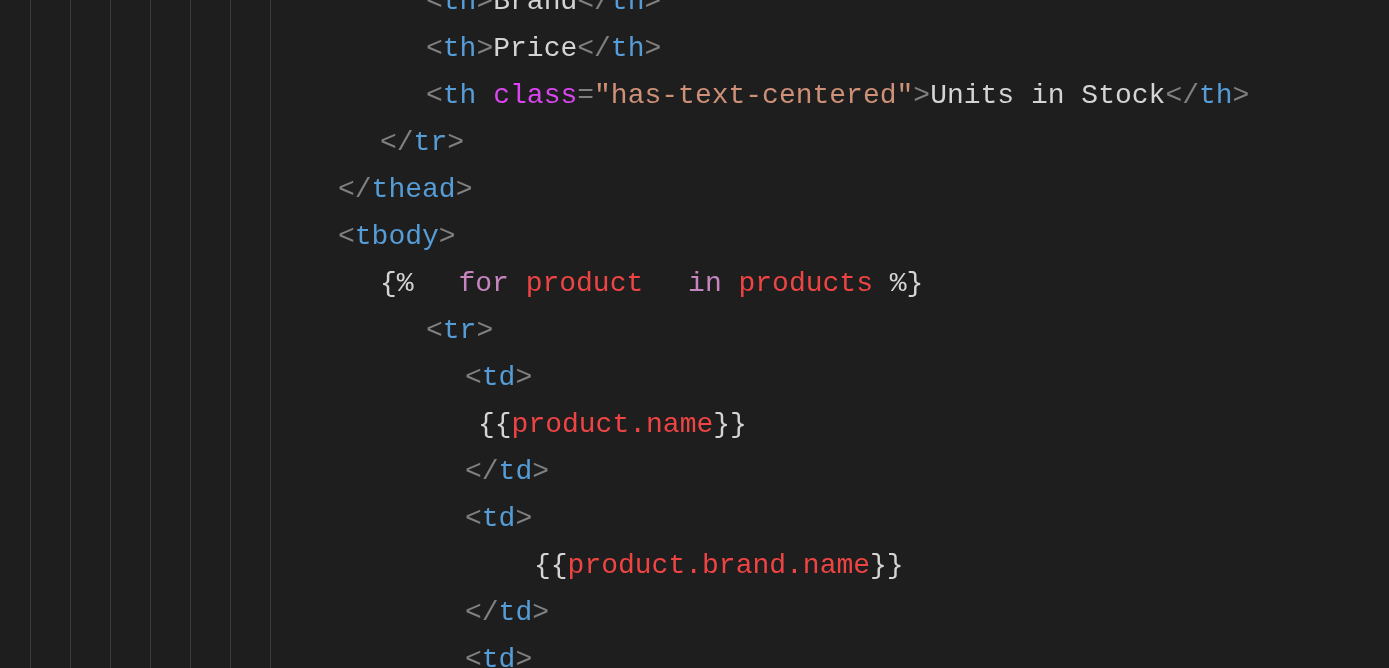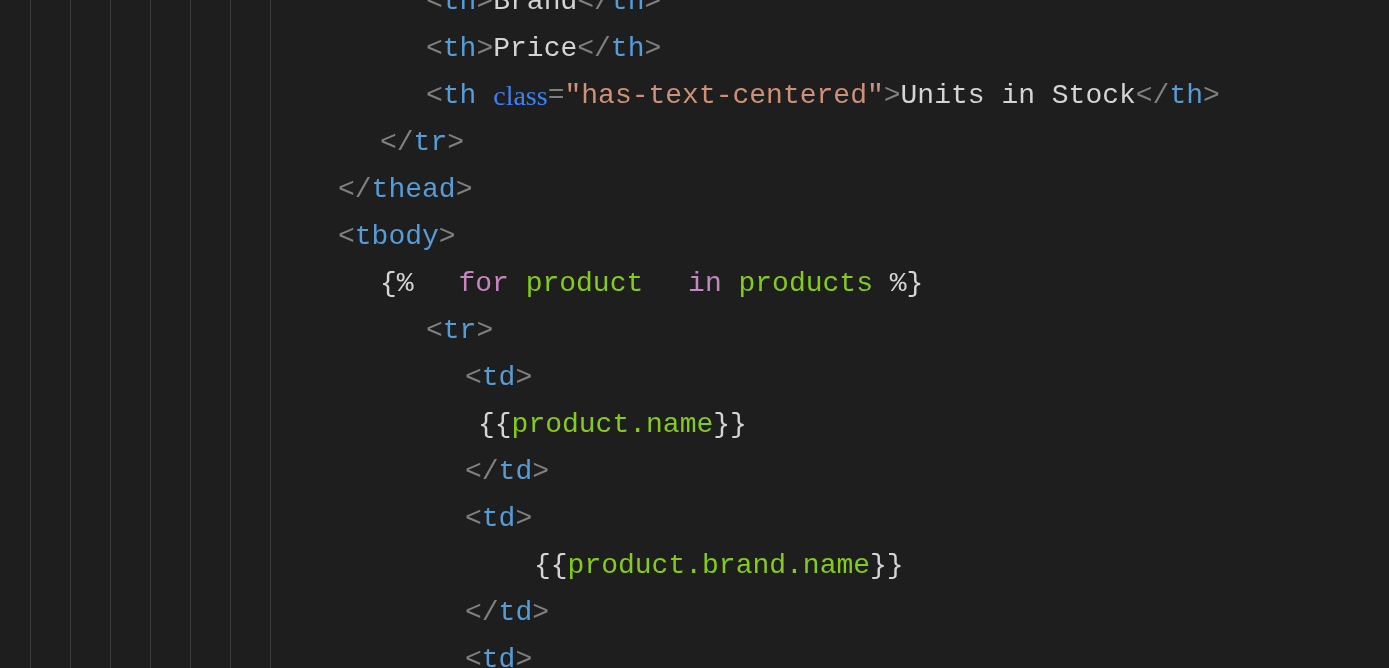--- a/index.html
+++ b/index.html
@@ -34,26 +34,26 @@
     line-height: 47px;
     white-space: pre;
   }
   .line {
     height: 47px;
     display: flex;
     align-items: center;
   }
   .bracket { color: #808080; }
   .tag { color: #569cd6; }
-  .attr-name { color: #3b82f6; font-family: Liberation Serif, serif; }
+  .attr-name { color: #d946ef; }
   .attr-val { color: #ce9178; }
   .text { color: #d4d4d4; }
   .template-delim { color: #d4d4d4; }
   .keyword { color: #c586c0; margin-left: 28px; }
-  .ident { color: #84cc16; }
+  .ident { color: #ef4444; }
 </style>
 </head>
 <body>
 
 <div class="editor">
   <div class="guides" id="guides">
       <div class="guide" style="left: 30px;"></div>
       <div class="guide" style="left: 70px;"></div>
       <div class="guide" style="left: 110px;"></div>
       <div class="guide" style="left: 150px;"></div>

